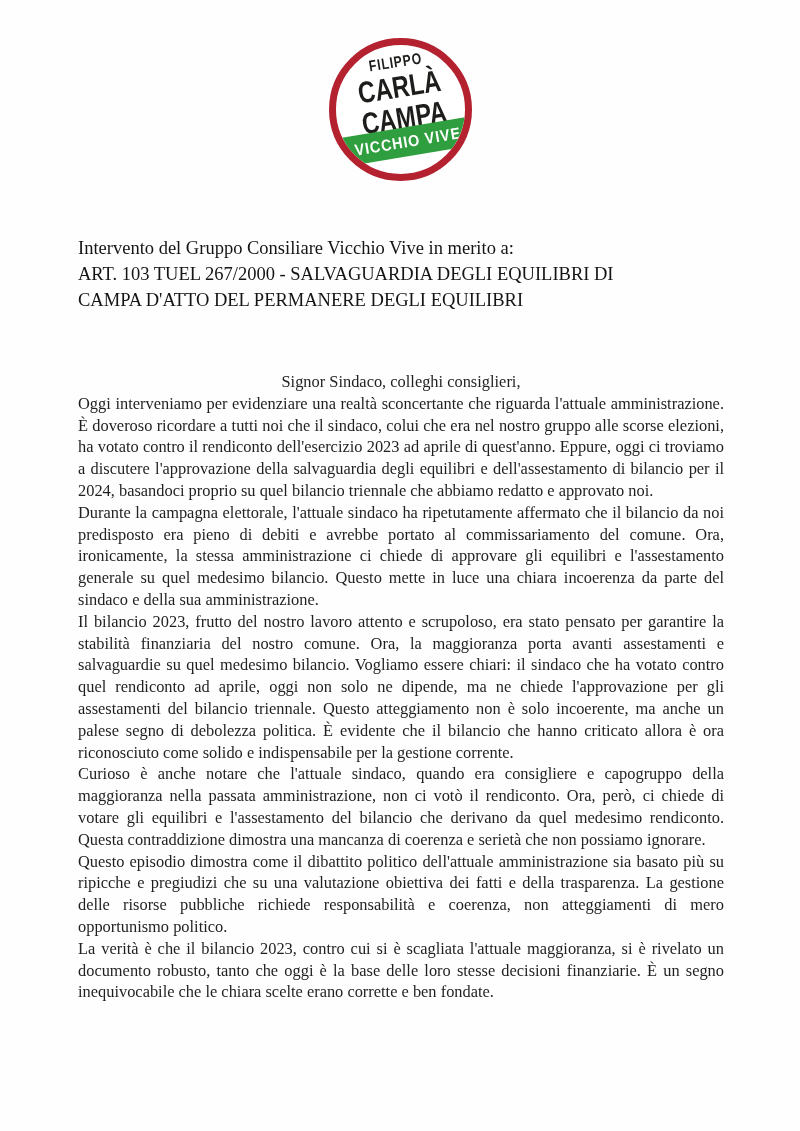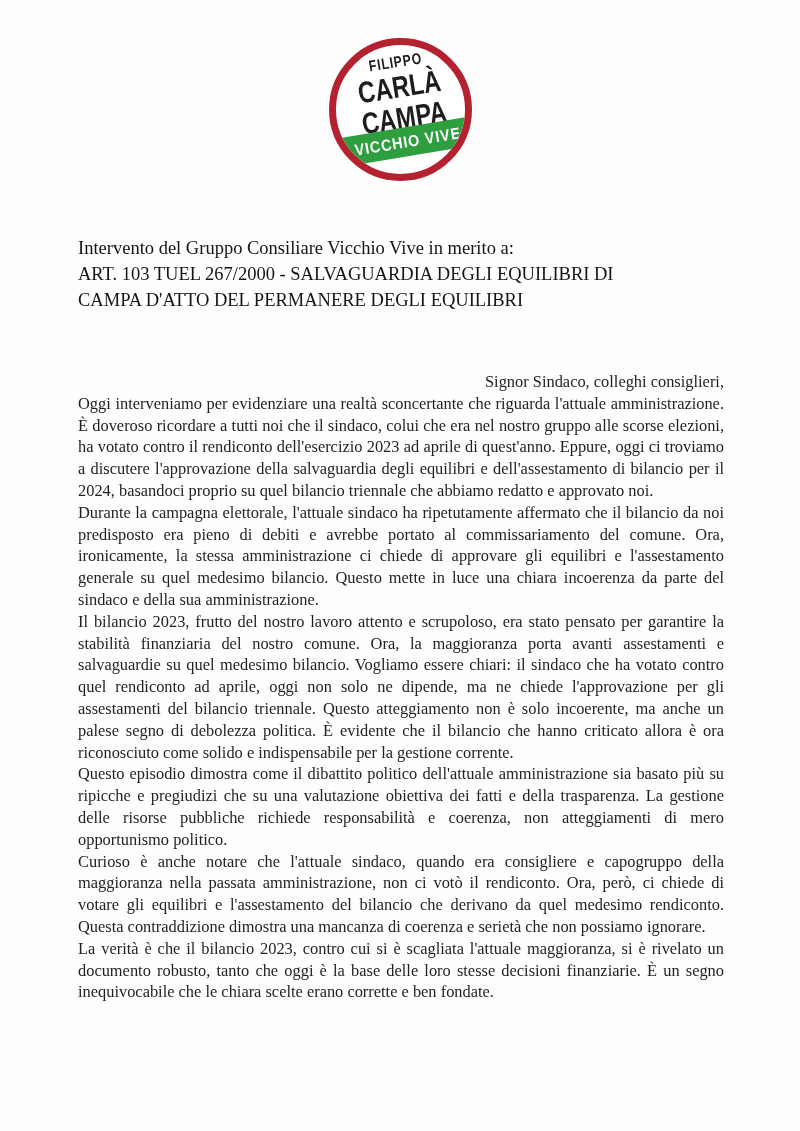--- a/index.html
+++ b/index.html
@@ -95,21 +95,21 @@
     top: 371px;
     width: 646px;
     color: #1f1f1f;
     font-size: 16.4px;
     line-height: 21.8px;
   }
   .content p {
     margin: 0;
     text-align: justify;
   }
-  .content .salutation { text-align: right; }
+  .content .salutation { text-align: center; }
 </style>
 </head>
 <body>
 
 <div class="page">
 
   <div class="logo">
     <div class="logo-circle">
       <div class="logo-text">
         <div class="l-filippo">FILIPPO</div>
@@ -127,18 +127,18 @@
     <div>Intervento del Gruppo Consiliare Vicchio Vive in merito a:</div>
     <div>ART. 103 TUEL 267/2000 - SALVAGUARDIA DEGLI EQUILIBRI DI</div>
     <div>CAMPA D'ATTO DEL PERMANERE DEGLI EQUILIBRI</div>
   </div>
 
   <div class="content">
     <p class="salutation">Signor Sindaco, colleghi consiglieri,</p>
     <p>Oggi interveniamo per evidenziare una realtà sconcertante che riguarda l'attuale amministrazione. È doveroso ricordare a tutti noi che il sindaco, colui che era nel nostro gruppo alle scorse elezioni, ha votato contro il rendiconto dell'esercizio 2023 ad aprile di quest'anno. Eppure, oggi ci troviamo a discutere l'approvazione della salvaguardia degli equilibri e dell'assestamento di bilancio per il 2024, basandoci proprio su quel bilancio triennale che abbiamo redatto e approvato noi.</p>
     <p>Durante la campagna elettorale, l'attuale sindaco ha ripetutamente affermato che il bilancio da noi predisposto era pieno di debiti e avrebbe portato al commissariamento del comune. Ora, ironicamente, la stessa amministrazione ci chiede di approvare gli equilibri e l'assestamento generale su quel medesimo bilancio. Questo mette in luce una chiara incoerenza da parte del sindaco e della sua amministrazione.</p>
     <p>Il bilancio 2023, frutto del nostro lavoro attento e scrupoloso, era stato pensato per garantire la stabilità finanziaria del nostro comune. Ora, la maggioranza porta avanti assestamenti e salvaguardie su quel medesimo bilancio. Vogliamo essere chiari: il sindaco che ha votato contro quel rendiconto ad aprile, oggi non solo ne dipende, ma ne chiede l'approvazione per gli assestamenti del bilancio triennale. Questo atteggiamento non è solo incoerente, ma anche un palese segno di debolezza politica. È evidente che il bilancio che hanno criticato allora è ora riconosciuto come solido e indispensabile per la gestione corrente.</p>
+    <p>Curioso è anche notare che l'attuale sindaco, quando era consigliere e capogruppo della maggioranza nella passata amministrazione, non ci votò il rendiconto. Ora, però, ci chiede di votare gli equilibri e l'assestamento del bilancio che derivano da quel medesimo rendiconto. Questa contraddizione dimostra una mancanza di coerenza e serietà che non possiamo ignorare.</p>
     <p>Questo episodio dimostra come il dibattito politico dell'attuale amministrazione sia basato più su ripicche e pregiudizi che su una valutazione obiettiva dei fatti e della trasparenza. La gestione delle risorse pubbliche richiede responsabilità e coerenza, non atteggiamenti di mero opportunismo politico.</p>
-    <p>Curioso è anche notare che l'attuale sindaco, quando era consigliere e capogruppo della maggioranza nella passata amministrazione, non ci votò il rendiconto. Ora, però, ci chiede di votare gli equilibri e l'assestamento del bilancio che derivano da quel medesimo rendiconto. Questa contraddizione dimostra una mancanza di coerenza e serietà che non possiamo ignorare.</p>
     <p>La verità è che il bilancio 2023, contro cui si è scagliata l'attuale maggioranza, si è rivelato un documento robusto, tanto che oggi è la base delle loro stesse decisioni finanziarie. È un segno inequivocabile che le chiara scelte erano corrette e ben fondate.</p>
   </div>
 
 </div>
 
 </body></html>

